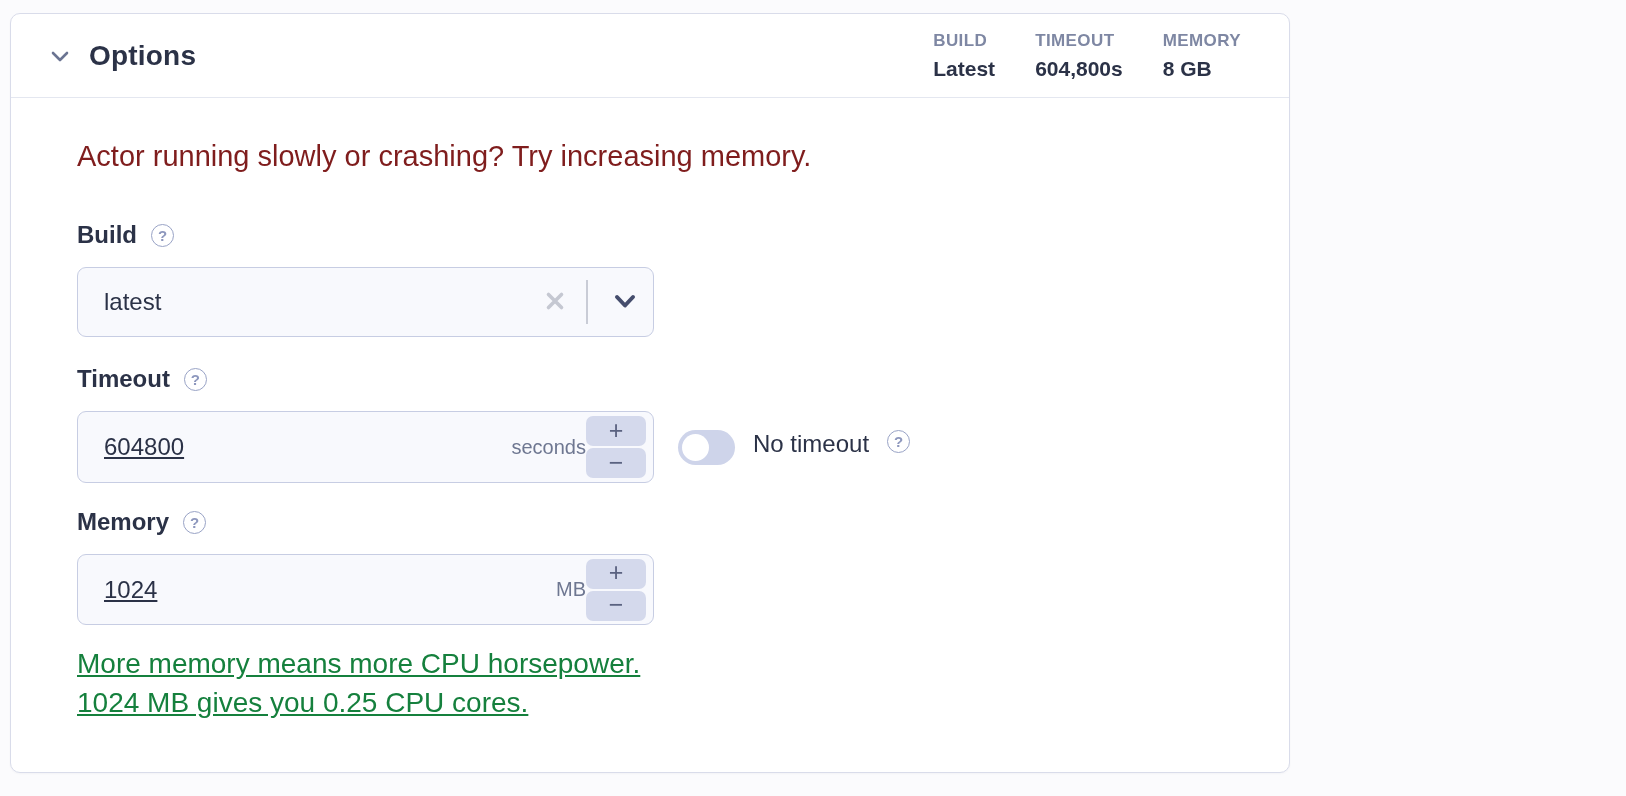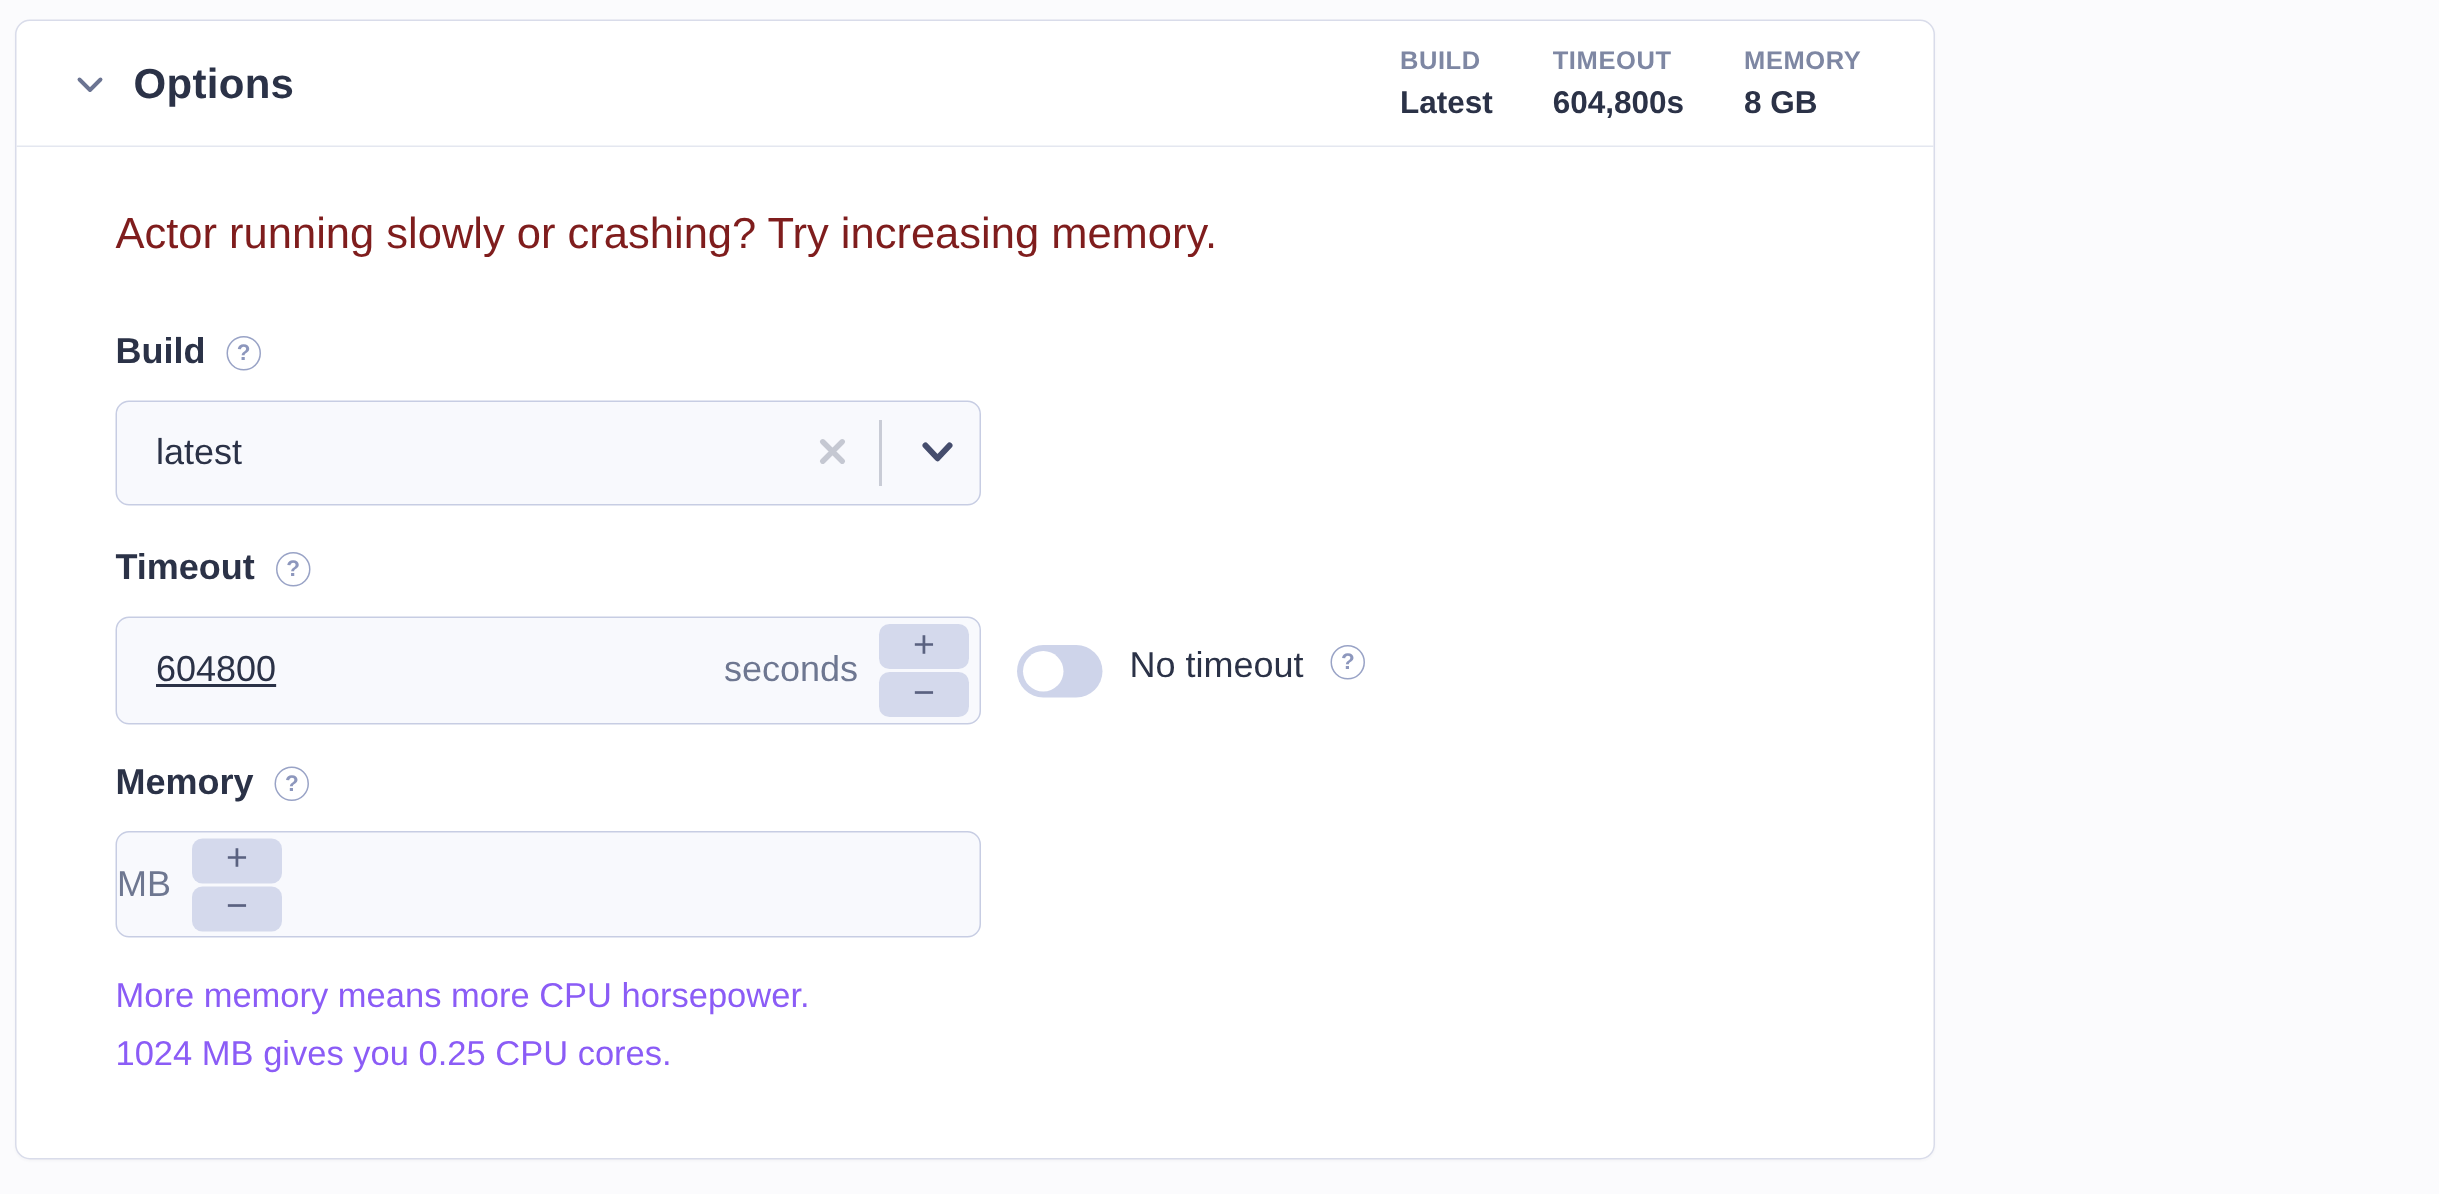--- a/index.html
+++ b/index.html
@@ -81,21 +81,21 @@
     height: 100%;
     background: transparent;
     border: none;
     outline: none;
     font-family: inherit;
     font-size: 24px;
     color: #2b3247;
     padding-left: 26px;
     text-decoration: underline;
   }
-  .unit-suffix { font-size: 24px; color: #6e7791; margin-right: 14px; white-space: nowrap; }
+  .unit-suffix { font-size: 20px; color: #6e7791; white-space: nowrap; }
   .steppers {
     display: flex; flex-direction: column; gap: 2px;
     width: 60px; margin-right: 7px;
   }
   .stepper-btn {
     height: 30px;
     background: #d4d9ec;
     border: none;
     border-radius: 7px;
     color: #5a6280;
@@ -135,21 +135,21 @@
   }
   .toggle-knob {
     position: absolute;
     left: 4px; top: 4px;
     width: 27px; height: 27px;
     background: #ffffff;
     border-radius: 50%;
   }
   .toggle-label { font-size: 24px; color: #2b3247; }
   
-  .memory-help { margin-top: 19px; font-size: 23px; color: #8b5cf6; line-height: 39px; }
+  .memory-help { margin-top: 19px; font-size: 28px; color: #15803d; line-height: 39px; text-decoration: underline; }
 </style>
 </head>
 <body>
 
 <div class="card">
 
   <div class="card-header">
     <span class="collapse-chevron">
       <svg width="24" height="24" viewBox="0 0 24 24" fill="none">
         <path d="M5 9 L12 16 L19 9" stroke="#6b7492" stroke-width="2.6" stroke-linecap="round" stroke-linejoin="round"></path>
@@ -225,20 +225,21 @@
         </div>
       </div>
     </div>
 
     <div class="field" style="margin-bottom:0;">
       <div class="field-label-row">
         <span class="field-label">Memory</span>
         <span class="help-icon">?</span>
       </div>
       <div class="input-box" style="height:71px;">
+        <input type="text" value="1024" style="">
         <span class="unit-suffix">MB</span>
         <div class="steppers">
           <button class="stepper-btn">+</button>
           <button class="stepper-btn">−</button>
         </div>
       </div>
       <div class="memory-help">
         <div>More memory means more CPU horsepower.</div>
         <div>1024 MB gives you 0.25 CPU cores.</div>
       </div>

